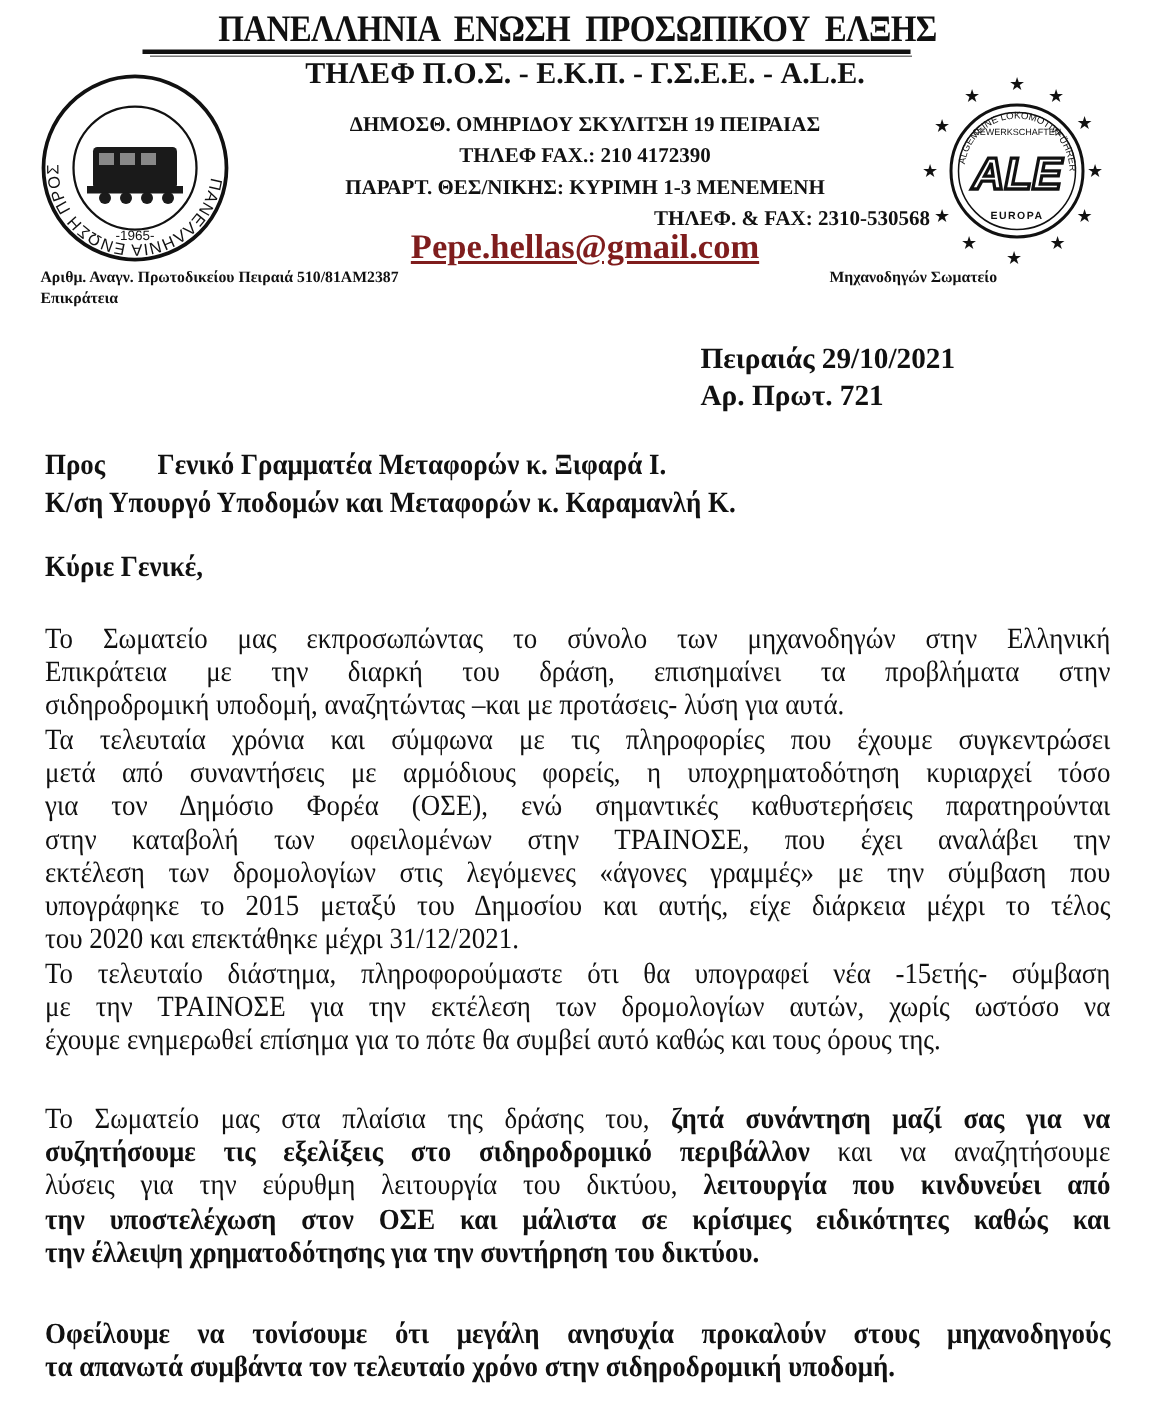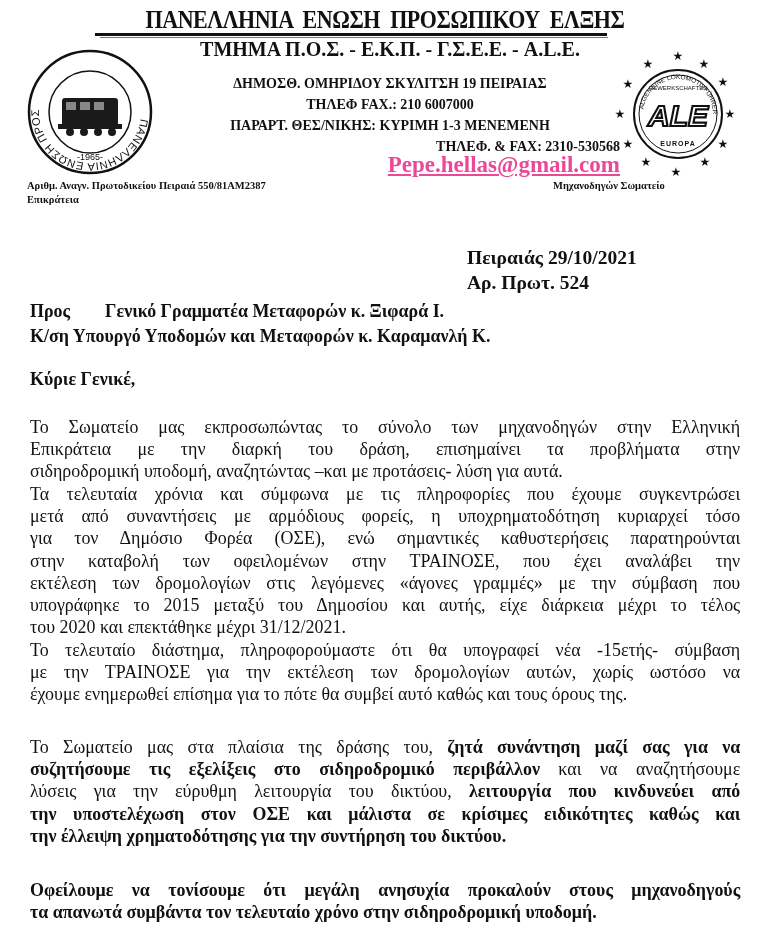--- a/index.html
+++ b/index.html
@@ -14,48 +14,48 @@
     transform: scaleX(0.88); transform-origin: 50% 0;
   }
   .title-underline { left: 95px; width: 512px; top: 33px; height: 3px; background: #111; }
   .title-underline2 { left: 100px; width: 508px; top: 37px; height: 1px; background: #777; }
   .subtitle { left: 180px; width: 420px; top: 38px; font-size: 20px; font-weight: bold; }
   .addr {
     left: 160px; width: 460px; text-align: center; font-size: 14px; font-weight: bold;
     line-height: 21px;
   }
   .email {
-    left: 160px; width: 460px; top: 152px; text-align: right; font-size: 23px; font-weight: bold;
-    color: #ec4899; text-decoration: underline; cursor: pointer;
+    left: 160px; width: 460px; top: 152px; text-align: center; font-size: 23px; font-weight: bold;
+    color: #7f1d1d; text-decoration: underline; cursor: pointer;
   }
   .small { font-size: 10.5px; font-weight: bold; }
-  .right-block { left: 467px; font-size: 19.5px; font-weight: bold; margin-top: 18px; }
+  .right-block { left: 467px; font-size: 19.5px; font-weight: bold; }
   .body-text {
     left: 30px; width: 710px; font-size: 19.5px; line-height: 22.2px; text-align: justify;
     transform: scaleX(0.92); transform-origin: 0 0; width: 772px;
   }
   .body-text .ln { display: block; text-align: justify; text-align-last: justify; white-space: nowrap; }
   .body-text .ln.last { text-align-last: left; }
   .body-text b { font-weight: bold; }
   .addressee { left: 30px; font-size: 19.5px; font-weight: bold; line-height: 25px;
     transform: scaleX(0.92); transform-origin: 0 0; white-space: nowrap; }
   .salutation { left: 30px; top: 368px; font-size: 19.5px; font-weight: bold;
     transform: scaleX(0.92); transform-origin: 0 0; }
   svg text { font-family: "Liberation Sans", sans-serif; }
 </style>
 </head>
 <body>
 
 <div class="abs title" style="white-space:pre;">ΠΑΝΕΛΛΗΝΙΑ  ΕΝΩΣΗ  ΠΡΟΣΩΠΙΚΟΥ  ΕΛΞΗΣ</div>
 <div class="abs title-underline"></div>
 <div class="abs title-underline2"></div>
-<div class="abs subtitle" style="text-align:center;">ΤΜΗΜΑ Π.Ο.Σ. - Ε.Κ.Π. - Γ.Σ.Ε.Ε. - A.L.E.</div>
+<div class="abs subtitle" style="text-align:center;">ΤΗΛΕΦ Π.Ο.Σ. - Ε.Κ.Π. - Γ.Σ.Ε.Ε. - A.L.E.</div>
 
 <div class="abs addr" style="top:73px;">ΔΗΜΟΣΘ. ΟΜΗΡΙΔΟΥ ΣΚΥΛΙΤΣΗ 19 ΠΕΙΡΑΙΑΣ</div>
-<div class="abs addr" style="top:94px;">ΤΗΛΕΦ FAX.: 210 6007000</div>
+<div class="abs addr" style="top:94px;">ΤΗΛΕΦ FAX.: 210 4172390</div>
 <div class="abs addr" style="top:115px;">ΠΑΡΑΡΤ. ΘΕΣ/ΝΙΚΗΣ: ΚΥΡΙΜΗ 1-3 ΜΕΝΕΜΕΝΗ</div>
 <div class="abs addr" style="top:136px;text-align:right;">ΤΗΛΕΦ. &amp; FAX: 2310-530568</div>
 <a class="abs email">Pepe.hellas@gmail.com</a>
 
 <div class="abs" style="left:26px; top:48px; width:128px; height:128px;">
   <svg width="128" height="128" viewBox="0 0 128 128">
     <circle cx="64" cy="64" r="61" fill="none" stroke="#111" stroke-width="2.5"></circle>
     <circle cx="64" cy="64" r="41" fill="none" stroke="#111" stroke-width="1.5"></circle>
     <defs>
       <path id="ringL" d="M 64 64 m -51 0 a 51 51 0 1 1 102 0 a 51 51 0 1 1 -102 0"></path>
@@ -102,26 +102,26 @@
       <text x="68" y="128" font-size="12" text-anchor="middle">★</text>
       <text x="38" y="118" font-size="12" text-anchor="middle">★</text>
       <text x="20" y="100" font-size="12" text-anchor="middle">★</text>
       <text x="12" y="70" font-size="12" text-anchor="middle">★</text>
       <text x="20" y="40" font-size="12" text-anchor="middle">★</text>
       <text x="40" y="20" font-size="12" text-anchor="middle">★</text>
     </g>
   </svg>
 </div>
 
-<div class="abs small" style="left:27px; top:180px;">Αριθμ. Αναγν. Πρωτοδικείου Πειραιά 550/81ΑΜ2387</div>
+<div class="abs small" style="left:27px; top:180px;">Αριθμ. Αναγν. Πρωτοδικείου Πειραιά 510/81ΑΜ2387</div>
 <div class="abs small" style="left:27px; top:194px;">Επικράτεια</div>
 <div class="abs small" style="left:553px; top:180px;">Μηχανοδηγών Σωματείο</div>
 
 <div class="abs right-block" style="top:229px;">Πειραιάς 29/10/2021</div>
-<div class="abs right-block" style="top:254px;">Αρ. Πρωτ. 524</div>
+<div class="abs right-block" style="top:254px;">Αρ. Πρωτ. 721</div>
 
 <div class="abs addressee" style="top:298px;">
   <span>Προς</span><span style="display:inline-block;width:38px;"></span><span>Γενικό Γραμματέα Μεταφορών κ. Ξιφαρά Ι.</span>
 </div>
 <div class="abs addressee" style="top:323px;">Κ/ση Υπουργό Υποδομών και Μεταφορών κ. Καραμανλή Κ.</div>
 
 <div class="abs salutation">Κύριε Γενικέ,</div>
 
 <div class="abs body-text" style="top:416px;">
   <span class="ln">Το Σωματείο μας εκπροσωπώντας το σύνολο των μηχανοδηγών στην Ελληνική</span>

